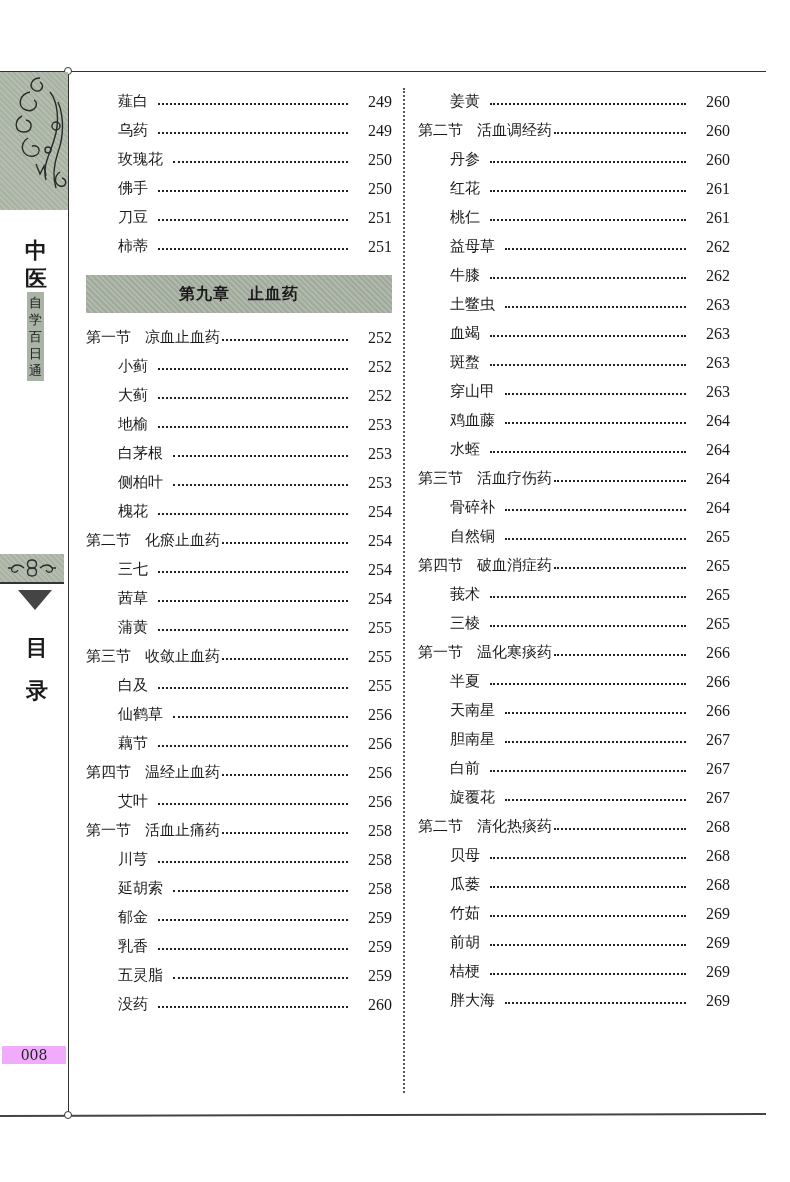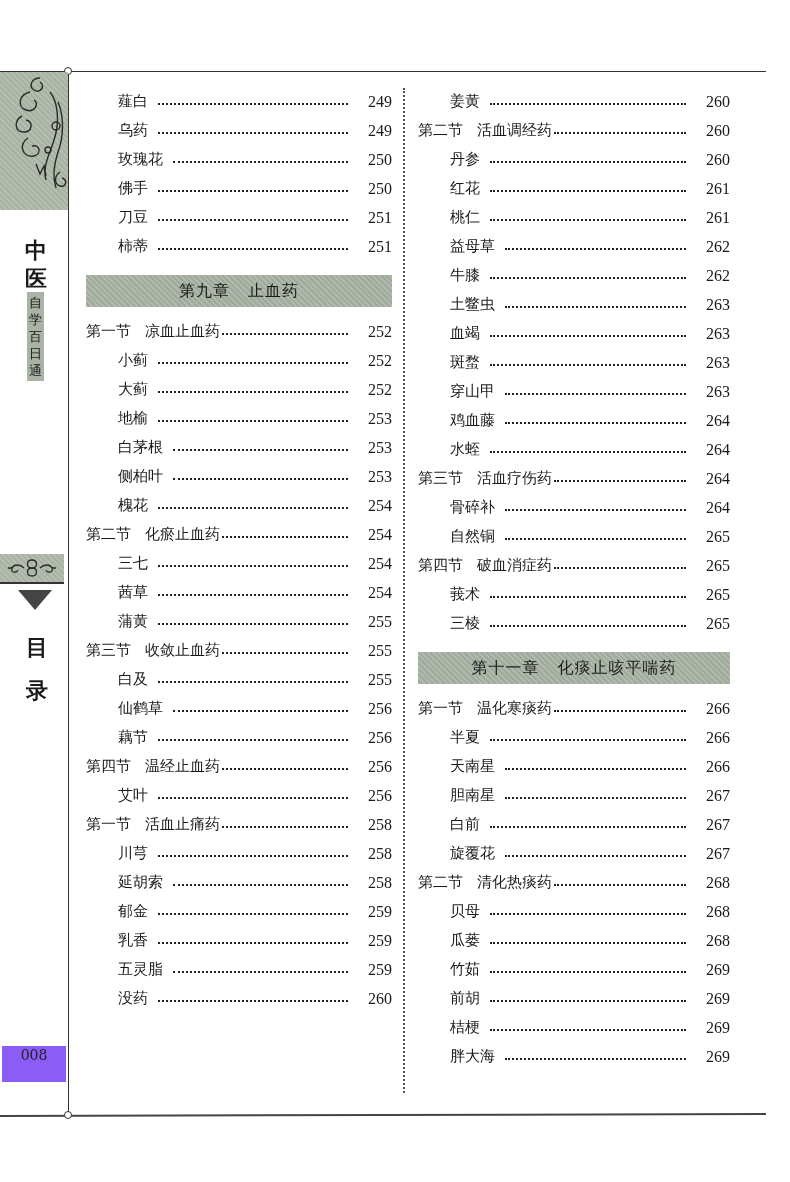--- a/index.html
+++ b/index.html
@@ -37,42 +37,42 @@
   }
   .triangle {
     position: absolute; left: 18px; top: 590px; width: 0; height: 0;
     border-left: 17px solid transparent; border-right: 17px solid transparent; border-top: 20px solid #444;
   }
   .section-char { position: absolute; left: 26px; width: 22px; text-align: center; font-size: 22px; font-weight: bold; }
   .section-char.c1 { top: 633px; }
   .section-char.c2 { top: 676px; }
 
   .page-num {
-    position: absolute; left: 2px; top: 1046px; width: 64px; height: 36px;
-    background: #8b5cf6; font-size: 14px; line-height: 18px; text-align: center; color: #222;
+    position: absolute; left: 2px; top: 1046px; width: 64px; height: 18px;
+    background: #f0abfc; font-size: 14px; line-height: 18px; text-align: center; color: #222;
   }
 
   .col-divider { position: absolute; left: 403px; top: 88px; width: 0; height: 1005px; border-left: 2px dotted #555; }
 
   .col { position: absolute; }
   .col.left { left: 86px; top: 87px; width: 306px; }
   .col.right { left: 418px; top: 87px; width: 312px; }
 
   .row { position: relative; height: 29px; display: flex; align-items: center; font-size: 15px; }
   .row .name { white-space: nowrap; padding-right: 10px; background: #fff; z-index: 1; }
   .row.item .name { padding-left: 32px; }
   .row.section .name { padding-right: 2px; text-align: right; }
   .row .dots { flex: 1; border-bottom: 2px dotted #222; height: 0; margin-bottom: -4px; align-self: center; }
   .row .pg { width: 36px; text-align: right; padding-left: 8px; font-family: "Liberation Serif", serif; font-size: 16px; }
   .row.section .label-gap { display: inline-block; width: 14px; }
 
   .chapter {
-    height: 32px; margin: 14px 0 10px 0; display: flex; align-items: center; justify-content: center;
+    height: 38px; margin: 14px 0 10px 0; display: flex; align-items: center; justify-content: center;
     background: repeating-linear-gradient(45deg, #b1b9ad 0 2px, #a0aa9c 2px 4px);
-    font-weight: normal; font-size: 16px; letter-spacing: 1px;
+    font-weight: bold; font-size: 16px; letter-spacing: 1px;
   }
   .chapter .gap { display: inline-block; width: 18px; }
 </style>
 </head>
 <body>
 
 <div class="top-rule"></div>
 <div class="bottom-rule"></div>
 <div class="spine-rule"></div>
 <div class="knob top"></div>
@@ -383,25 +383,20 @@
         <span class="name">莪术</span>
         <span class="dots"></span>
         <span class="pg">265</span>
       </div>
       <div class="row item">
         <span class="name">三棱</span>
         <span class="dots"></span>
         <span class="pg">265</span>
       </div>
     </div>
-  <div class="chapter">
-    <span>第十一章</span>
-      <span class="gap"></span>
-      <span>化痰止咳平喘药</span>
-  </div>
   <div id="right-ch11">
       <div class="row section">
         <span class="name"><span>第一节</span><span class="label-gap"></span><span>温化寒痰药</span></span>
         <span class="dots"></span>
         <span class="pg">266</span>
       </div>
       <div class="row item">
         <span class="name">半夏</span>
         <span class="dots"></span>
         <span class="pg">266</span>

